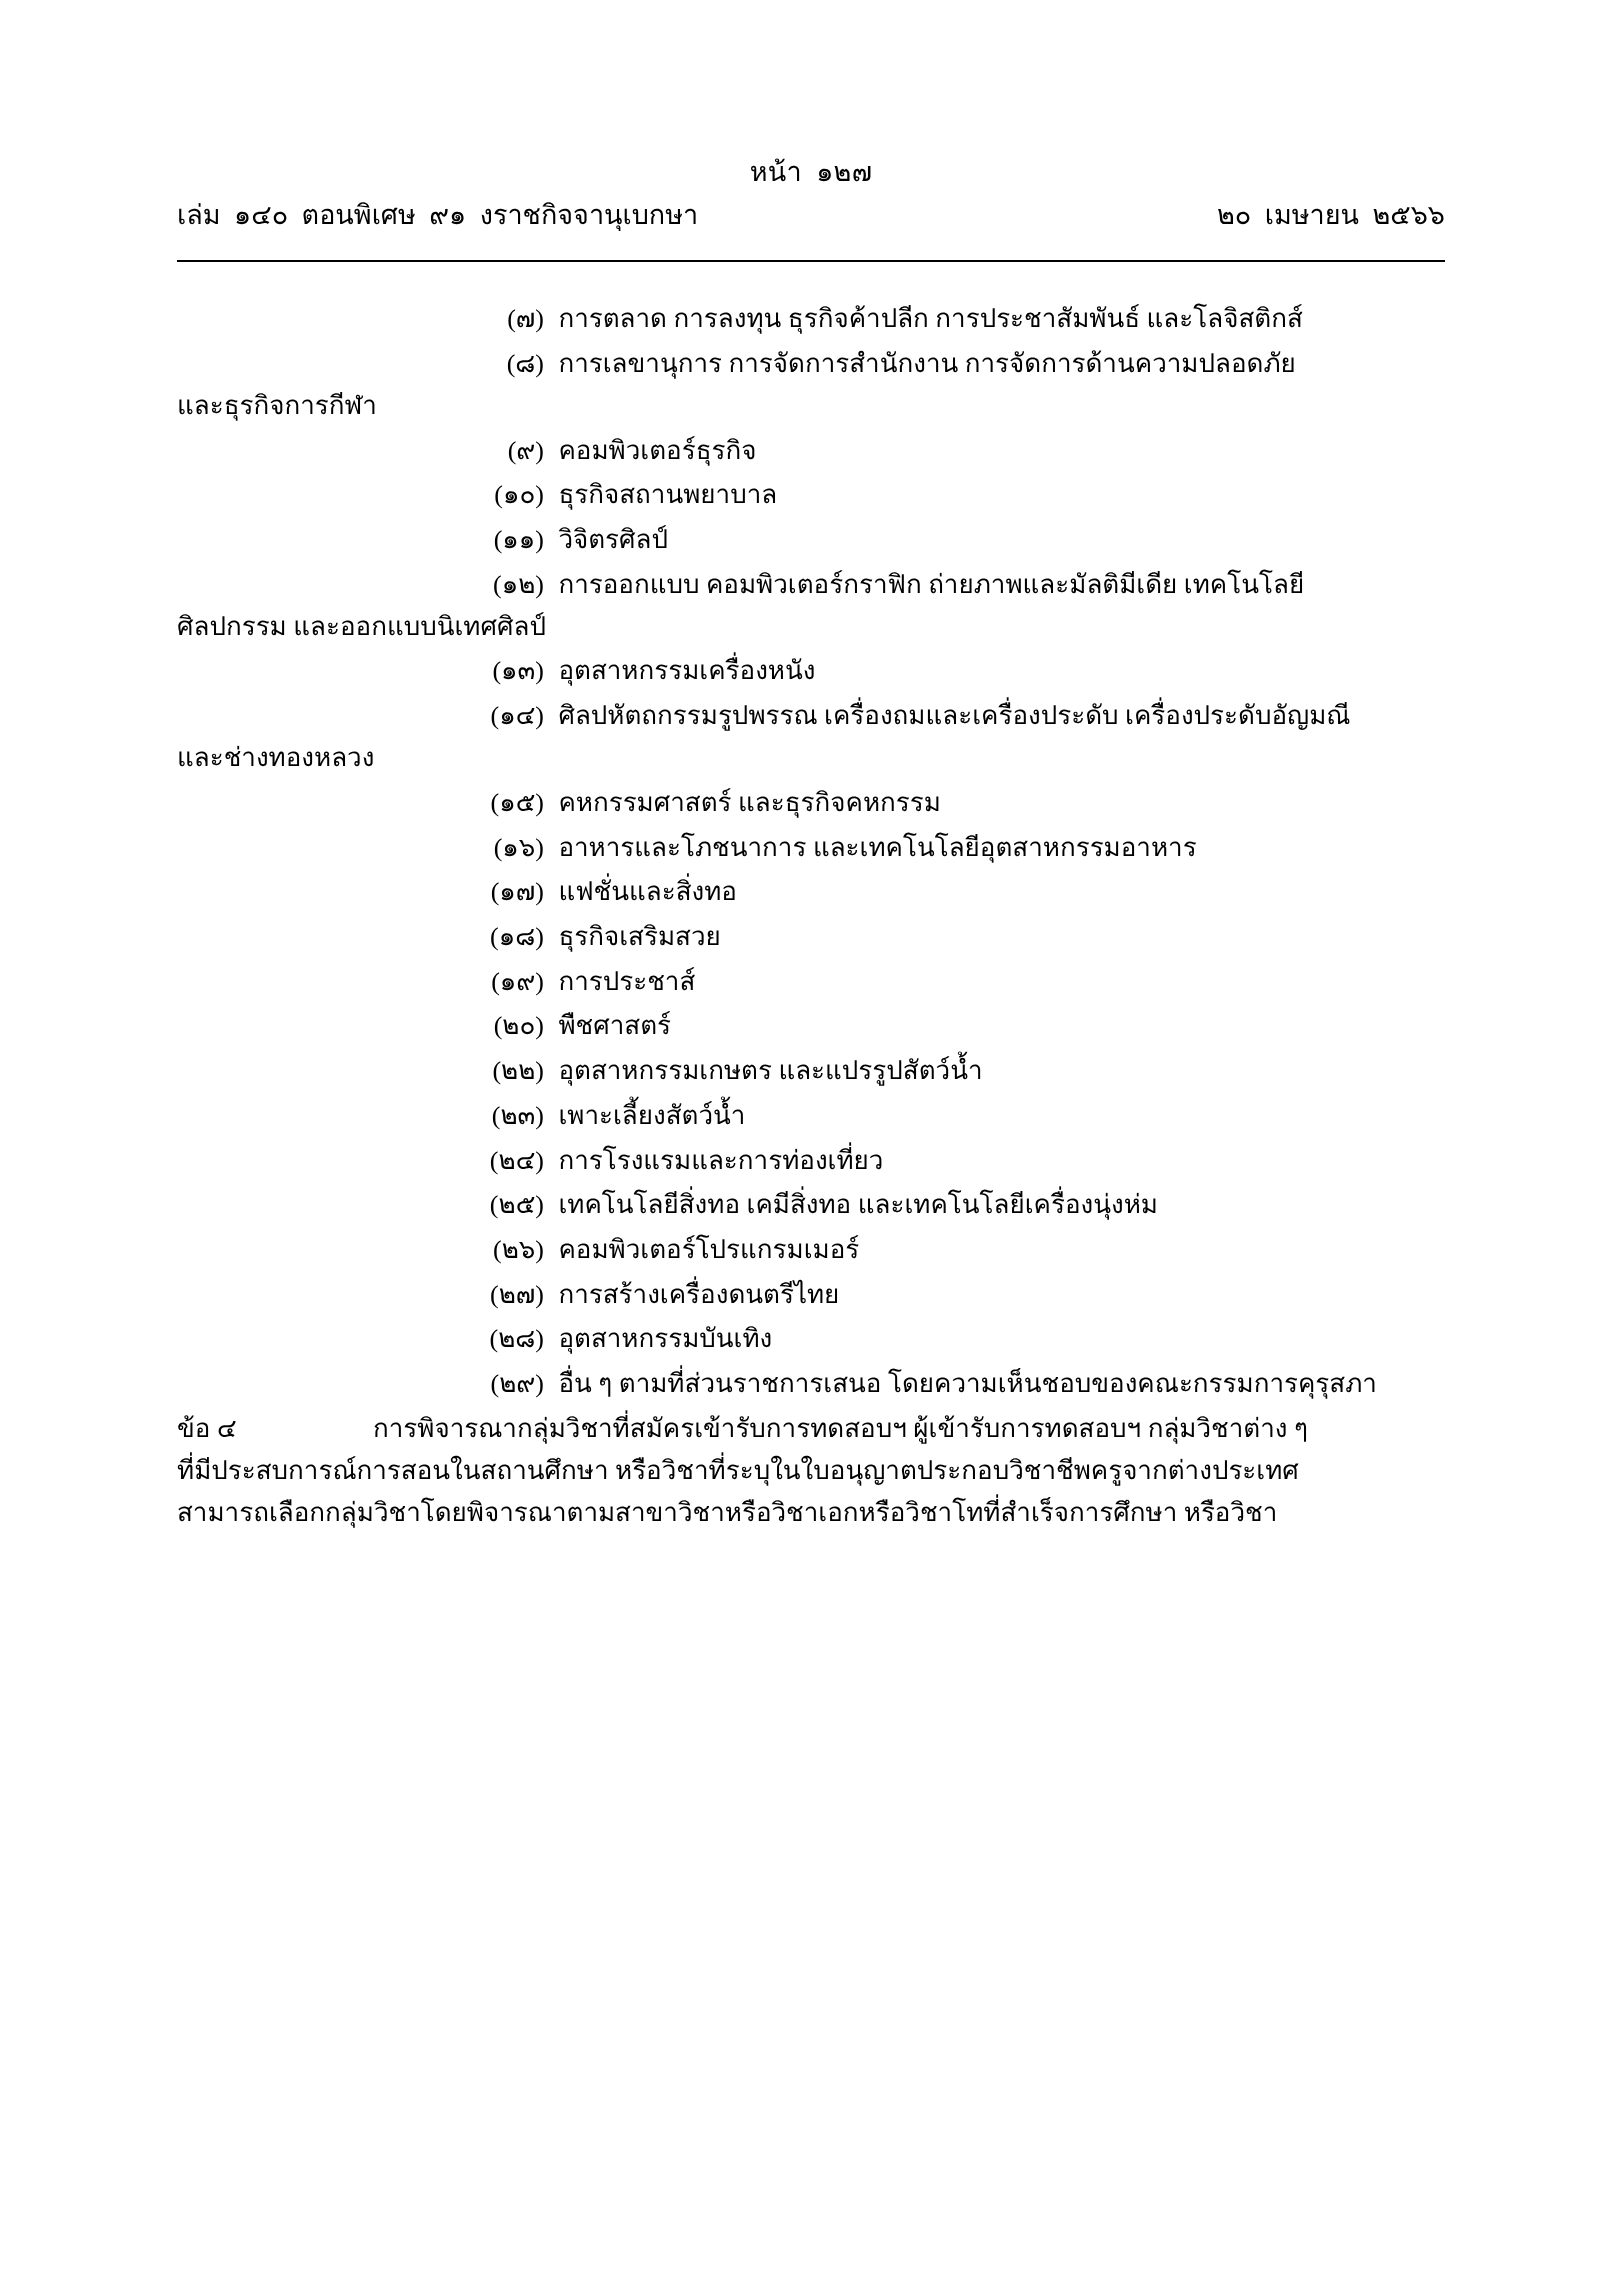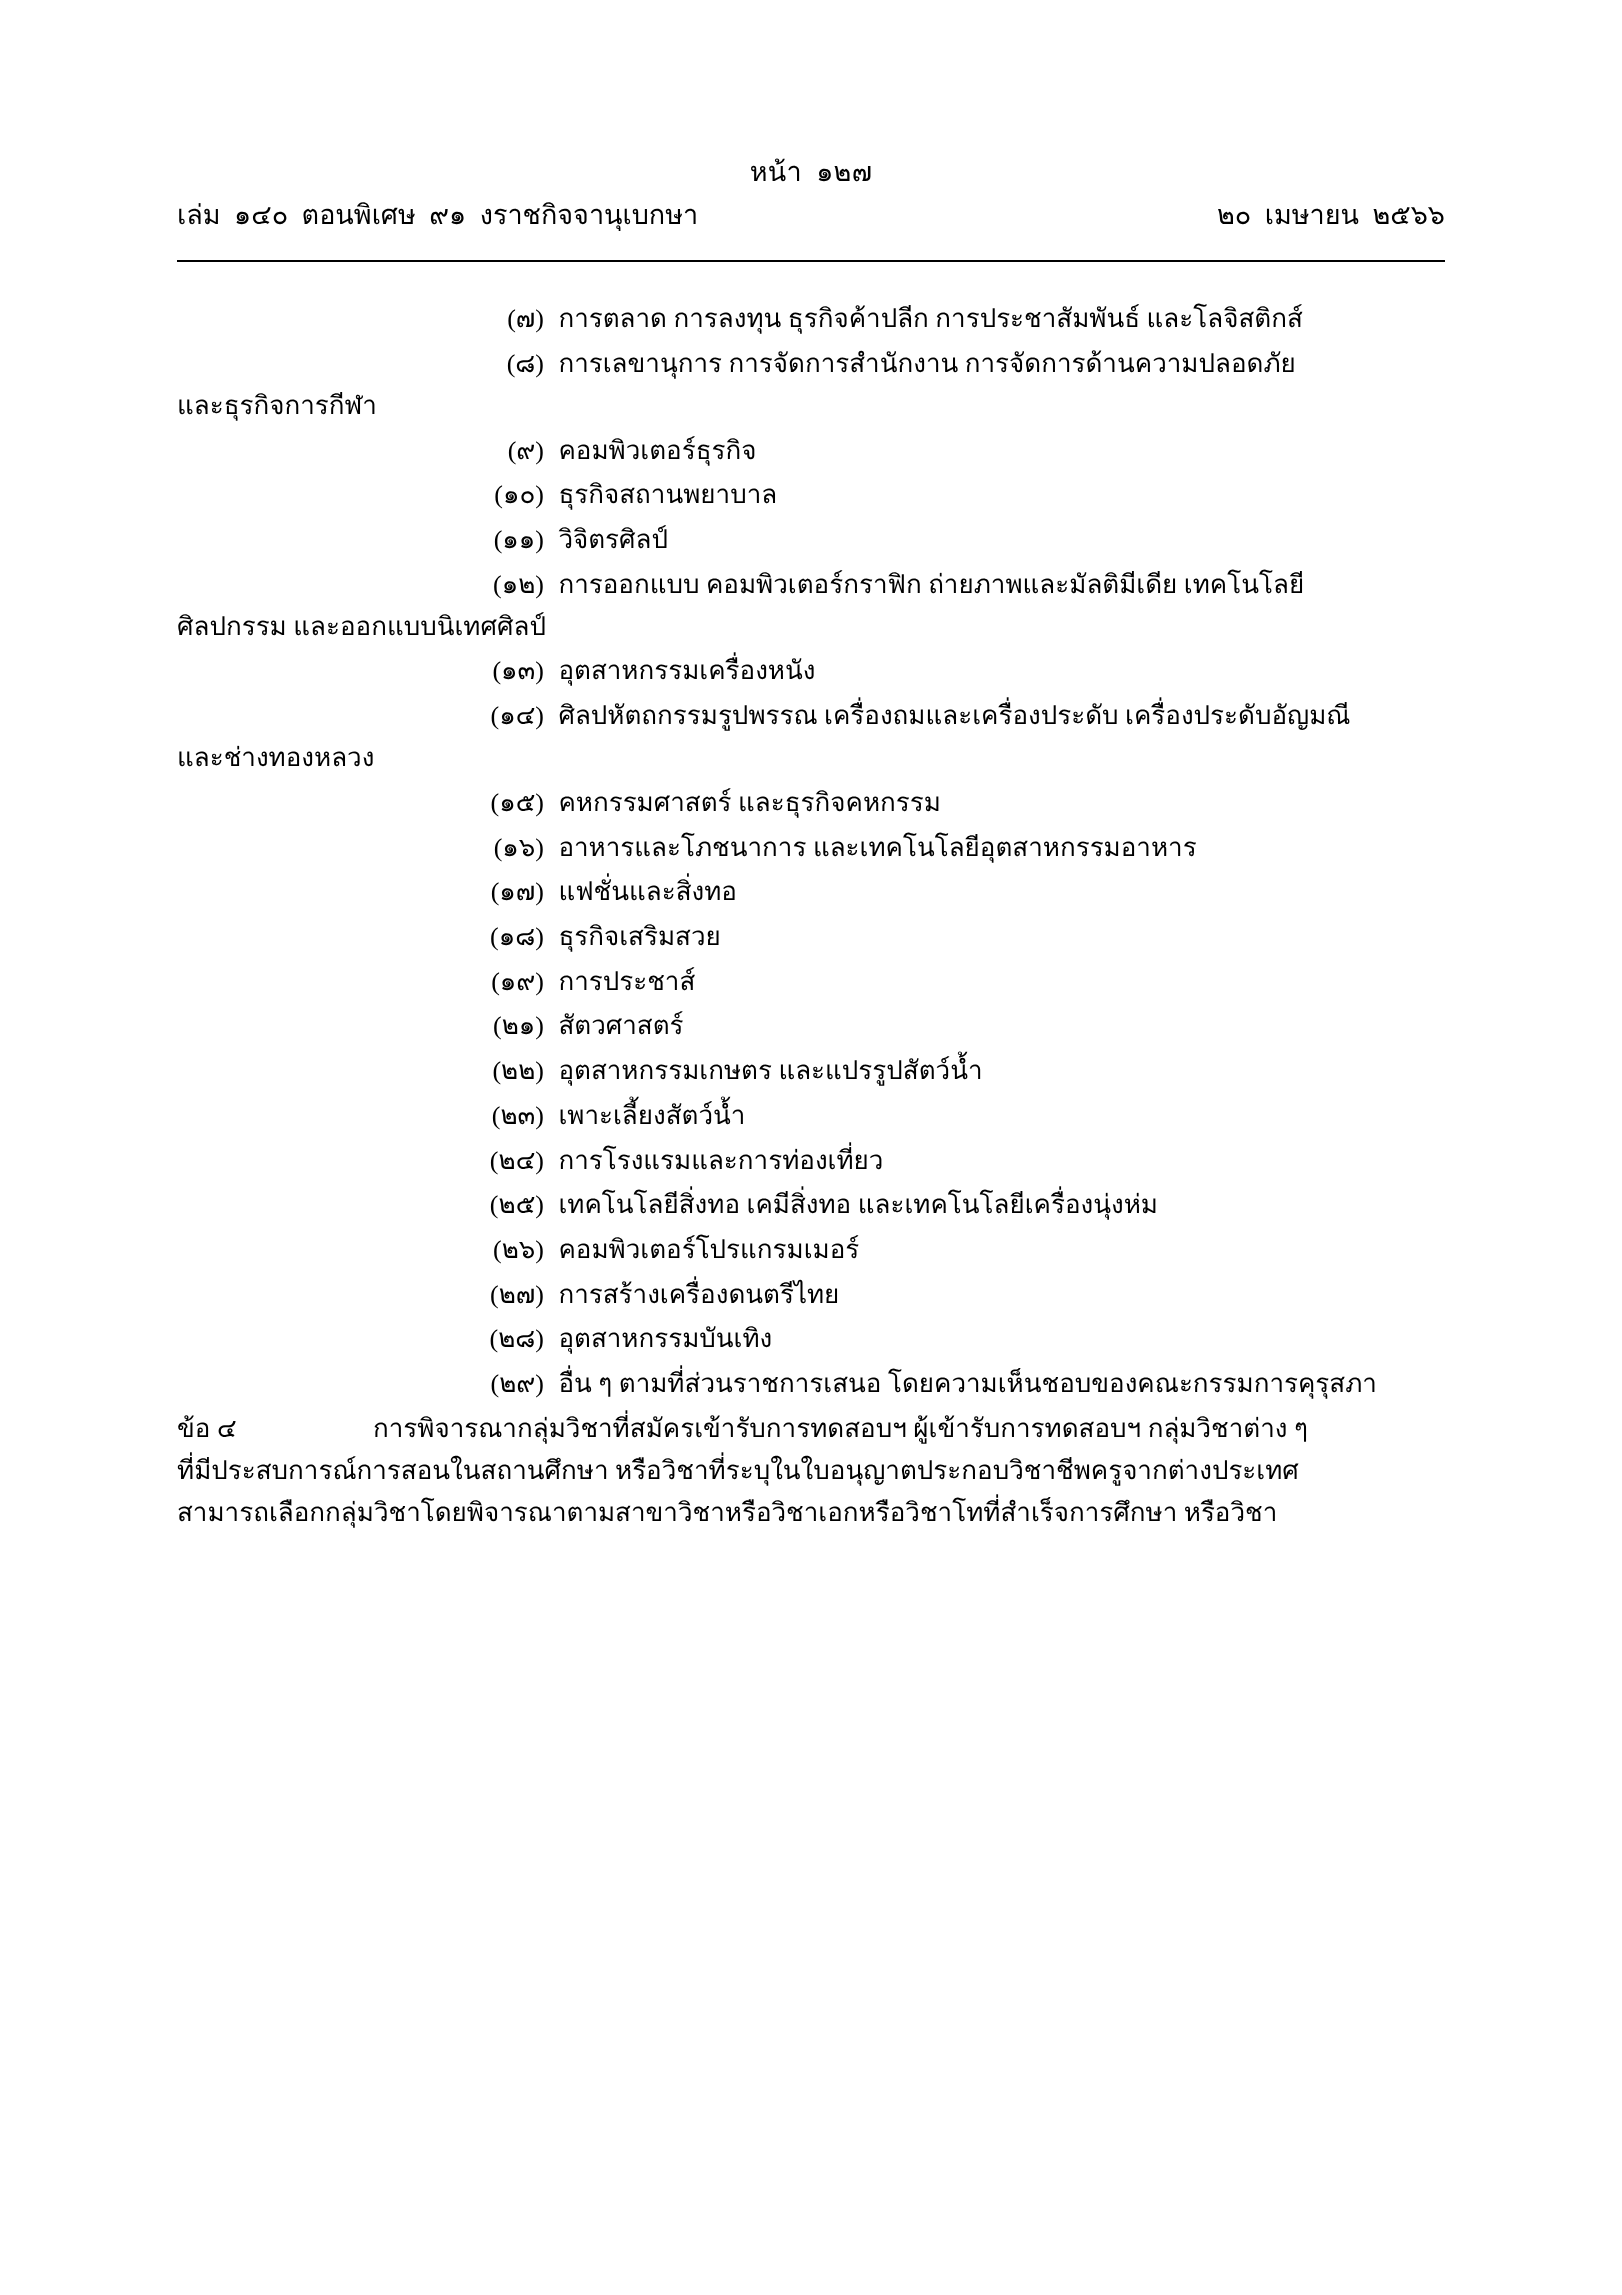--- a/index.html
+++ b/index.html
@@ -168,24 +168,24 @@
     </div>
 
     <div class="numbered-item">
       <span class="num">(๑๘)</span><span class="txt">ธุรกิจเสริมสวย</span>
     </div>
 
     <div class="numbered-item">
       <span class="num">(๑๙)</span><span class="txt">การประชาส์</span>
     </div>
 
-
-    <div class="numbered-item">
-      <span class="num">(๒๑)</span><span class="txt">สัตวศาสตร์</span>
-    </div>
+    <div class="numbered-item">
+      <span class="num">(๒๐)</span><span class="txt">พืชศาสตร์</span>
+    </div>
+
 
     <div class="numbered-item">
       <span class="num">(๒๒)</span><span class="txt">อุตสาหกรรมเกษตร  และแปรรูปสัตว์น้ำ</span>
     </div>
 
     <div class="numbered-item">
       <span class="num">(๒๓)</span><span class="txt">เพาะเลี้ยงสัตว์น้ำ</span>
     </div>
 
     <div class="numbered-item">

